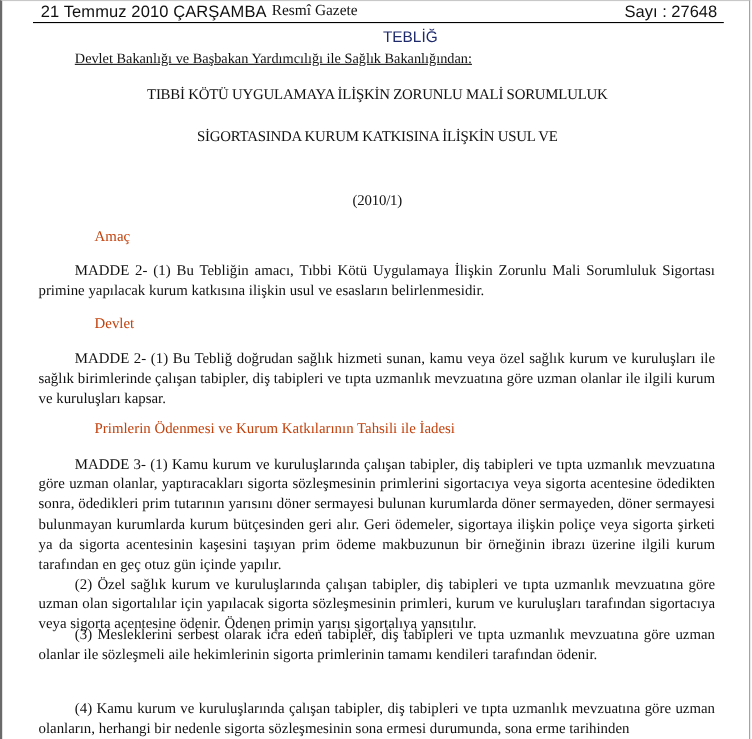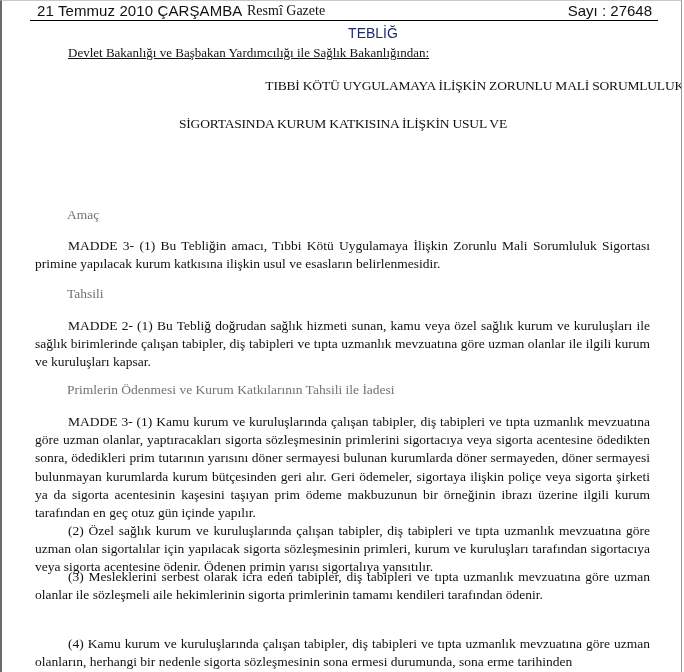--- a/index.html
+++ b/index.html
@@ -80,24 +80,24 @@
       left: 0;
       width: 682px;
       text-align: center;
       font-family: "Liberation Serif", serif;
       font-size: 13.5px;
       color: #111111;
       letter-spacing: -0.2px;
     }
     .heading {
       position: absolute;
-      left: 65px;
+      left: 84px;
       font-family: "Liberation Serif", serif;
       font-size: 13.5px;
-      color: #737373;
+      color: #c2410c;
       text-align: right;
     }
     .para {
       position: absolute;
       left: 33px;
       width: 615px;
       font-family: "Liberation Serif", serif;
       font-size: 13.5px;
       line-height: 18.2px;
       color: #111111;
@@ -114,27 +114,28 @@
   <div class="gazette-header">
     <span class="date">21 Temmuz 2010 ÇARŞAMBA</span>
     <span class="name">Resmî Gazete</span>
     <span class="issue">Sayı : 27648</span>
   </div>
 
   <div class="section-type">TEBLİĞ</div>
 
   <div class="issuer">Devlet Bakanlığı ve Başbakan Yardımcılığı ile Sağlık Bakanlığından:</div>
 
-  <div class="title-line" style="top:77px;text-align:right;">TIBBİ KÖTÜ UYGULAMAYA İLİŞKİN ZORUNLU MALİ SORUMLULUK</div>
+  <div class="title-line" style="top:77px;">TIBBİ KÖTÜ UYGULAMAYA İLİŞKİN ZORUNLU MALİ SORUMLULUK</div>
   <div class="title-line" style="top:115px;">SİGORTASINDA KURUM KATKISINA İLİŞKİN USUL VE</div>
+  <div class="title-line" style="top:173px;">(2010/1)</div>
 
   <div class="heading" style="top:206px;">Amaç</div>
-  <p class="para" style="top:236px;">MADDE 3- (1) Bu Tebliğin amacı, Tıbbi Kötü Uygulamaya İlişkin Zorunlu Mali Sorumluluk Sigortası primine yapılacak kurum katkısına ilişkin usul ve esasların belirlenmesidir.</p>
+  <p class="para" style="top:236px;">MADDE 2- (1) Bu Tebliğin amacı, Tıbbi Kötü Uygulamaya İlişkin Zorunlu Mali Sorumluluk Sigortası primine yapılacak kurum katkısına ilişkin usul ve esasların belirlenmesidir.</p>
 
-  <div class="heading" style="top:285px;">Tahsili</div>
+  <div class="heading" style="top:285px;">Devlet</div>
   <p class="para" style="top:316px;">MADDE 2- (1) Bu Tebliğ doğrudan sağlık hizmeti sunan, kamu veya özel sağlık kurum ve kuruluşları ile sağlık birimlerinde çalışan tabipler, diş tabipleri ve tıpta uzmanlık mevzuatına göre uzman olanlar ile ilgili kurum ve kuruluşları kapsar.</p>
 
   <div class="heading" style="top:381px;">Primlerin Ödenmesi ve Kurum Katkılarının Tahsili ile İadesi</div>
   <p class="para" style="top:412px;">MADDE 3- (1) Kamu kurum ve kuruluşlarında çalışan tabipler, diş tabipleri ve tıpta uzmanlık mevzuatına göre uzman olanlar, yaptıracakları sigorta sözleşmesinin primlerini sigortacıya veya sigorta acentesine ödedikten sonra, ödedikleri prim tutarının yarısını döner sermayesi bulunan kurumlarda döner sermayeden, döner sermayesi bulunmayan kurumlarda kurum bütçesinden geri alır. Geri ödemeler, sigortaya ilişkin poliçe veya sigorta şirketi ya da sigorta acentesinin kaşesini taşıyan prim ödeme makbuzunun bir örneğinin ibrazı üzerine ilgili kurum tarafından en geç otuz gün içinde yapılır.</p>
   <p class="para" style="top:521px;">(2) Özel sağlık kurum ve kuruluşlarında çalışan tabipler, diş tabipleri ve tıpta uzmanlık mevzuatına göre uzman olan sigortalılar için yapılacak sigorta sözleşmesinin primleri, kurum ve kuruluşları tarafından sigortacıya veya sigorta acentesine ödenir. Ödenen primin yarısı sigortalıya yansıtılır.</p>
   <p class="para" style="top:567px;">(3) Mesleklerini serbest olarak icra eden tabipler, diş tabipleri ve tıpta uzmanlık mevzuatına göre uzman olanlar ile sözleşmeli aile hekimlerinin sigorta primlerinin tamamı kendileri tarafından ödenir.</p>
   <p class="para" style="top:634px;">(4) Kamu kurum ve kuruluşlarında çalışan tabipler, diş tabipleri ve tıpta uzmanlık mevzuatına göre uzman olanların, herhangi bir nedenle sigorta sözleşmesinin sona ermesi durumunda, sona erme tarihinden</p>
 
 </div>
 

